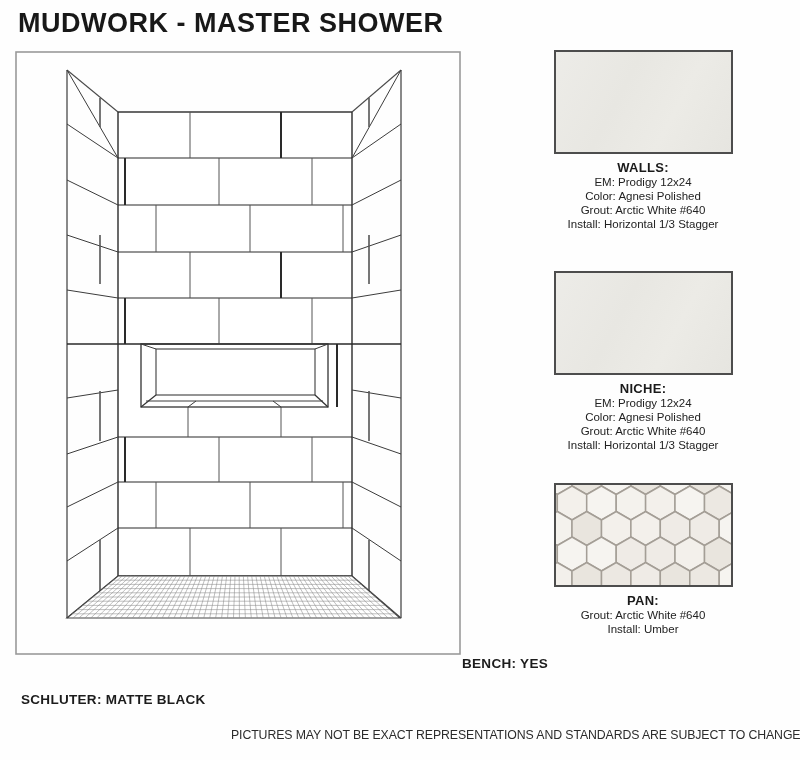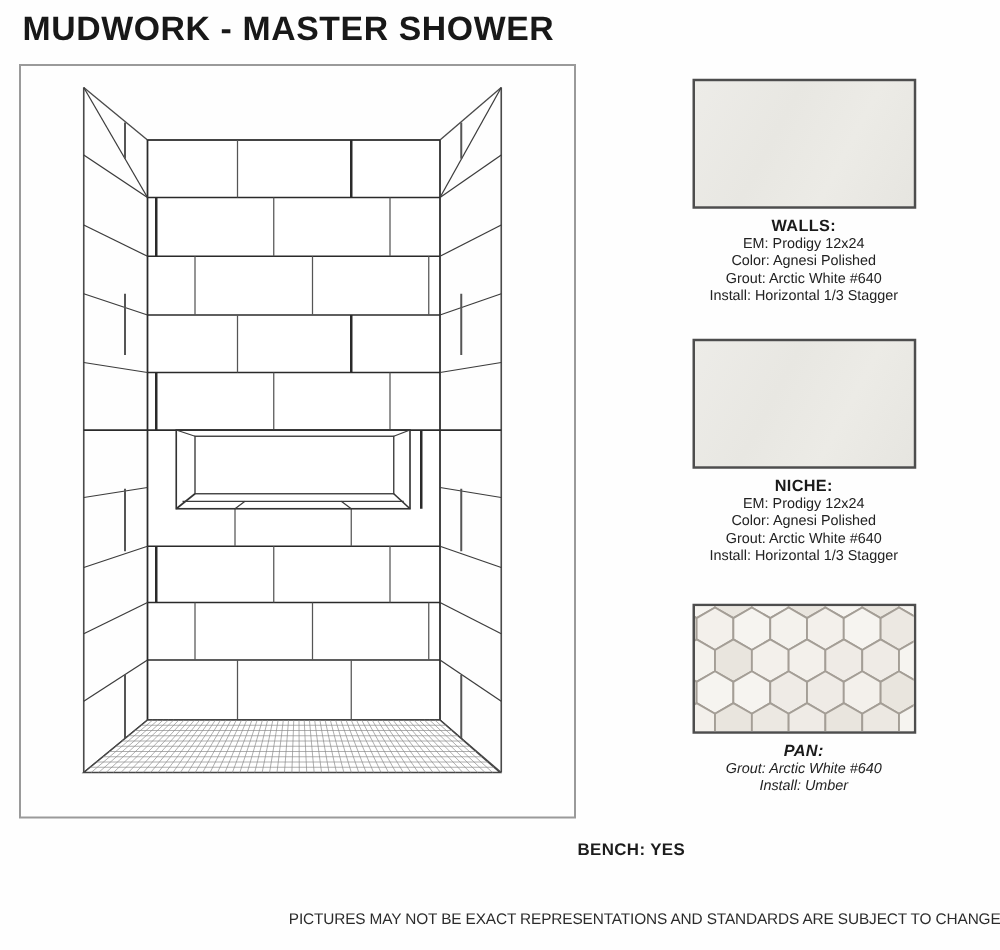--- a/index.html
+++ b/index.html
@@ -15,25 +15,25 @@
   .spec-card{left:515px;width:256px;text-align:center;}
   .tile-swatch{
     width:179px;height:104px;margin:0 auto;box-sizing:border-box;
     border:2px solid #4d4d4d;
     background:linear-gradient(118deg,#edece8 0%,#e8e7e2 38%,#ecebe6 66%,#e6e5e0 100%);
     overflow:hidden;
   }
   .tile-swatch svg{display:block;}
   .spec-label{margin-top:6px;font-size:13px;font-weight:bold;color:#1a1a1a;letter-spacing:.3px;}
   .spec-line{font-size:11.5px;line-height:14px;color:#222222;text-align:center;}
-  #card-walls{top:50px;margin-top:13px;}
+  #card-walls{top:50px;}
   #card-niche{top:271px;}
-  #card-pan{top:483px;font-style:italic;}
+  #card-pan{top:483px;}
   #schluter-label{left:21px;top:692px;font-size:13.5px;font-weight:bold;letter-spacing:.3px;}
-  #bench-label{left:462px;top:672px;font-size:13.5px;font-weight:bold;letter-spacing:.3px;}
+  #bench-label{left:462px;top:656px;font-size:13.5px;font-weight:bold;letter-spacing:.3px;}
   #watermark{
     left:6px;top:710px;font-family:"DejaVu Serif",serif;font-size:26px;font-weight:bold;
     letter-spacing:4px;color:#3b3b3b;opacity:.92;
   }
   #disclaimer{left:231px;top:728px;font-size:12.3px;color:#2b2b2b;letter-spacing:-.1px;text-align:center;}
 </style>
 </head>
 <body>
 
 <div id="page">
@@ -245,16 +245,17 @@
           <polygon points="119.1,77.5 133.8,86.0 133.8,103.0 119.1,111.5 104.3,103.0 104.3,86.0" fill="#e9e5de" stroke="#a49e96" stroke-width="1.5"></polygon>
           <polygon points="148.5,77.5 163.2,86.0 163.2,103.0 148.5,111.5 133.8,103.0 133.8,86.0" fill="#ece8e2" stroke="#a49e96" stroke-width="1.5"></polygon>
           <polygon points="177.9,77.5 192.7,86.0 192.7,103.0 177.9,111.5 163.2,103.0 163.2,86.0" fill="#f6f4f0" stroke="#a49e96" stroke-width="1.5"></polygon>
         </svg>
     </div>
     <div class="spec-label">PAN:</div>
     <div class="spec-line">Grout: Arctic White #640</div>
     <div class="spec-line">Install: Umber</div>
   </div>
 
+  <div class="abs" id="schluter-label">SCHLUTER: MATTE BLACK</div>
   <div class="abs" id="bench-label">BENCH: YES</div>
   <div class="abs" id="disclaimer">PICTURES MAY NOT BE EXACT REPRESENTATIONS AND STANDARDS ARE SUBJECT TO CHANGE</div>
 
 </div>
 
 </body></html>

